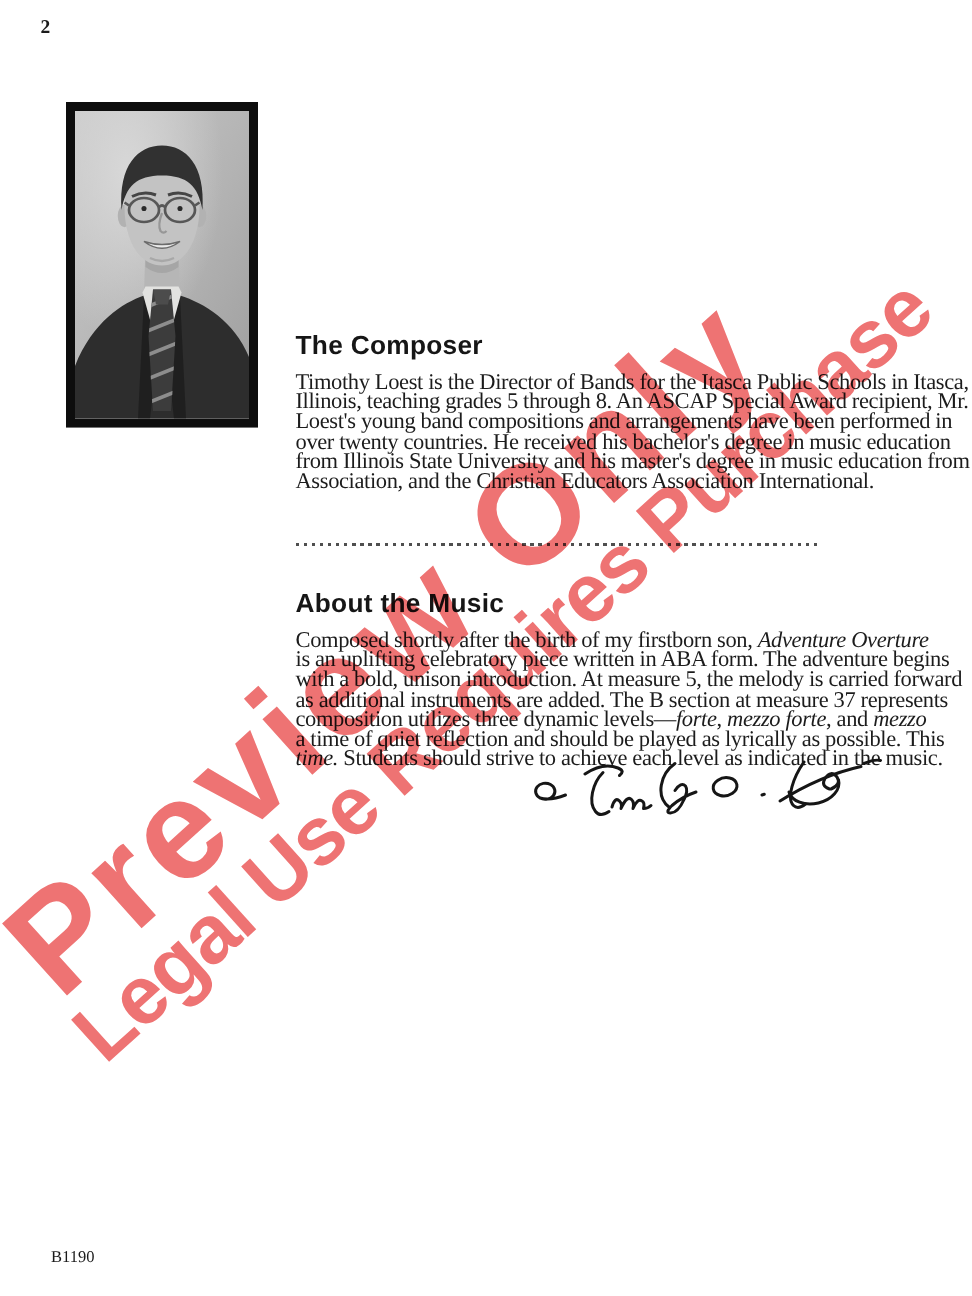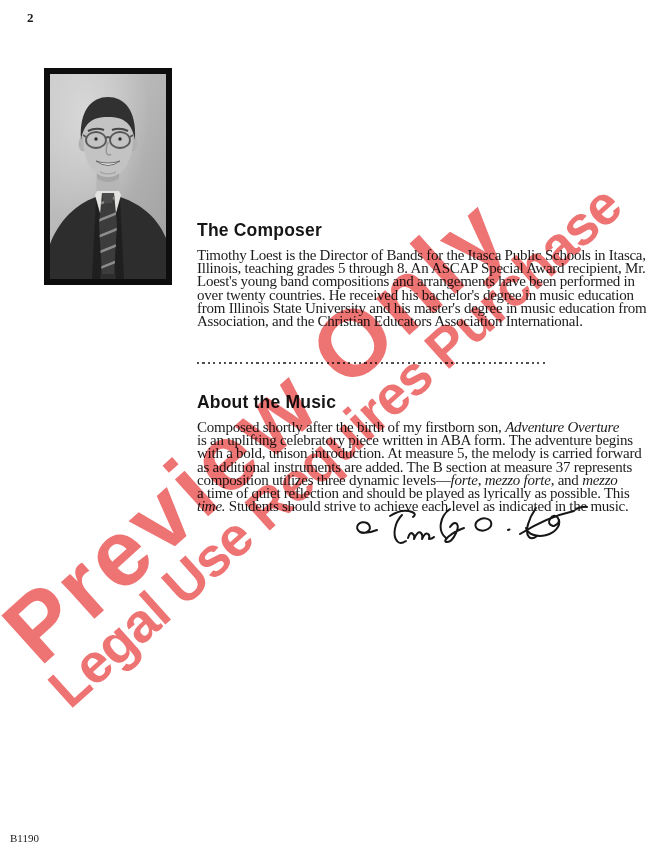--- a/index.html
+++ b/index.html
@@ -24,21 +24,21 @@
   .para .line{
     font-size:15px;line-height:13.2px;white-space:nowrap;
     letter-spacing:-0.25px;color:#1c1c1c;
   }
   .para .line i{font-style:italic;margin-top:32px;}
   .dotted-divider{
     position:absolute;left:197px;top:362px;width:350px;height:2px;
     background:repeating-linear-gradient(90deg,#4f4f4f 0 2.2px,transparent 2.2px 5.4px);
   }
   .signature{position:absolute;left:350px;top:501px;width:240px;height:52px;}
-  .catalog-number{position:absolute;left:10px;top:832px;font-size:11px;}
+  .catalog-number{position:absolute;left:34px;top:832px;font-size:11px;}
   .watermark{
     position:absolute;inset:0;z-index:5;pointer-events:none;
     mix-blend-mode:multiply;font-family:"Liberation Sans", sans-serif;font-weight:bold;
   }
   .wm-line{position:absolute;white-space:nowrap;transform-origin:0 100%;line-height:1;}
   .wm1{left:50px;top:585px;font-size:94px;letter-spacing:4px;transform:rotate(-42deg);}
   .wm2{left:76px;top:662px;font-size:55px;letter-spacing:-1px;transform:rotate(-42deg);}
 </style>
 </head>
 <body>

